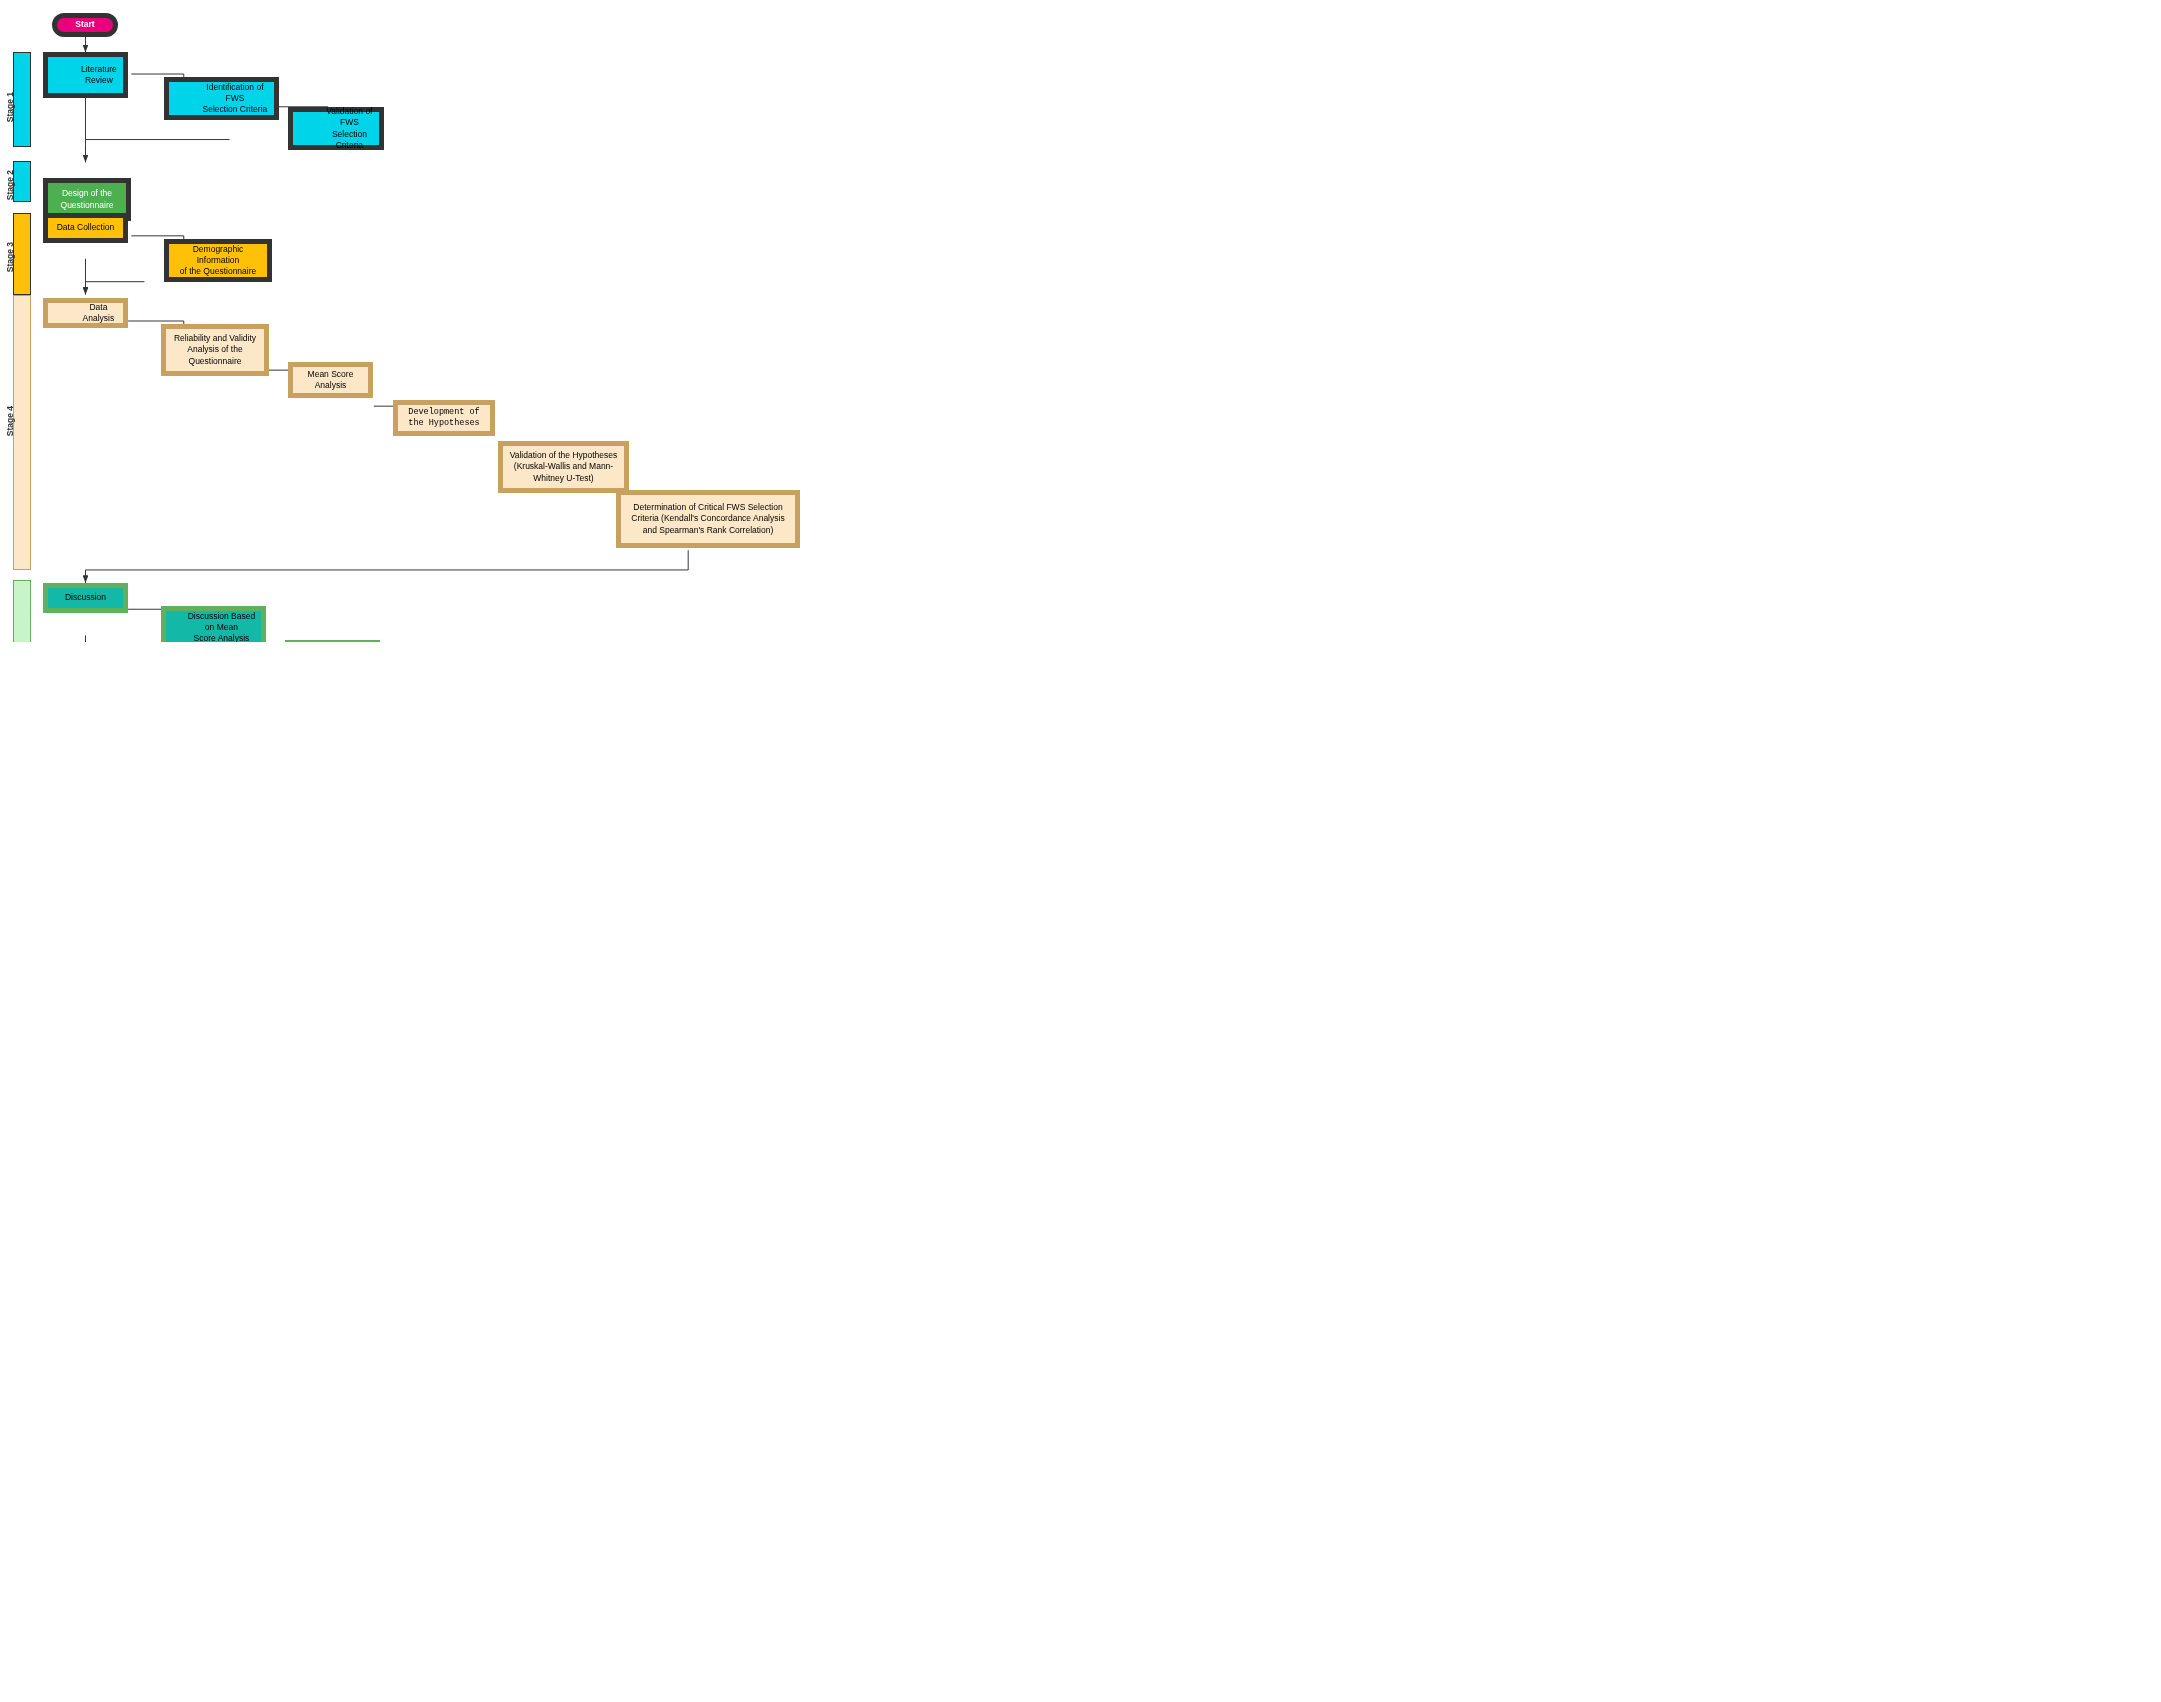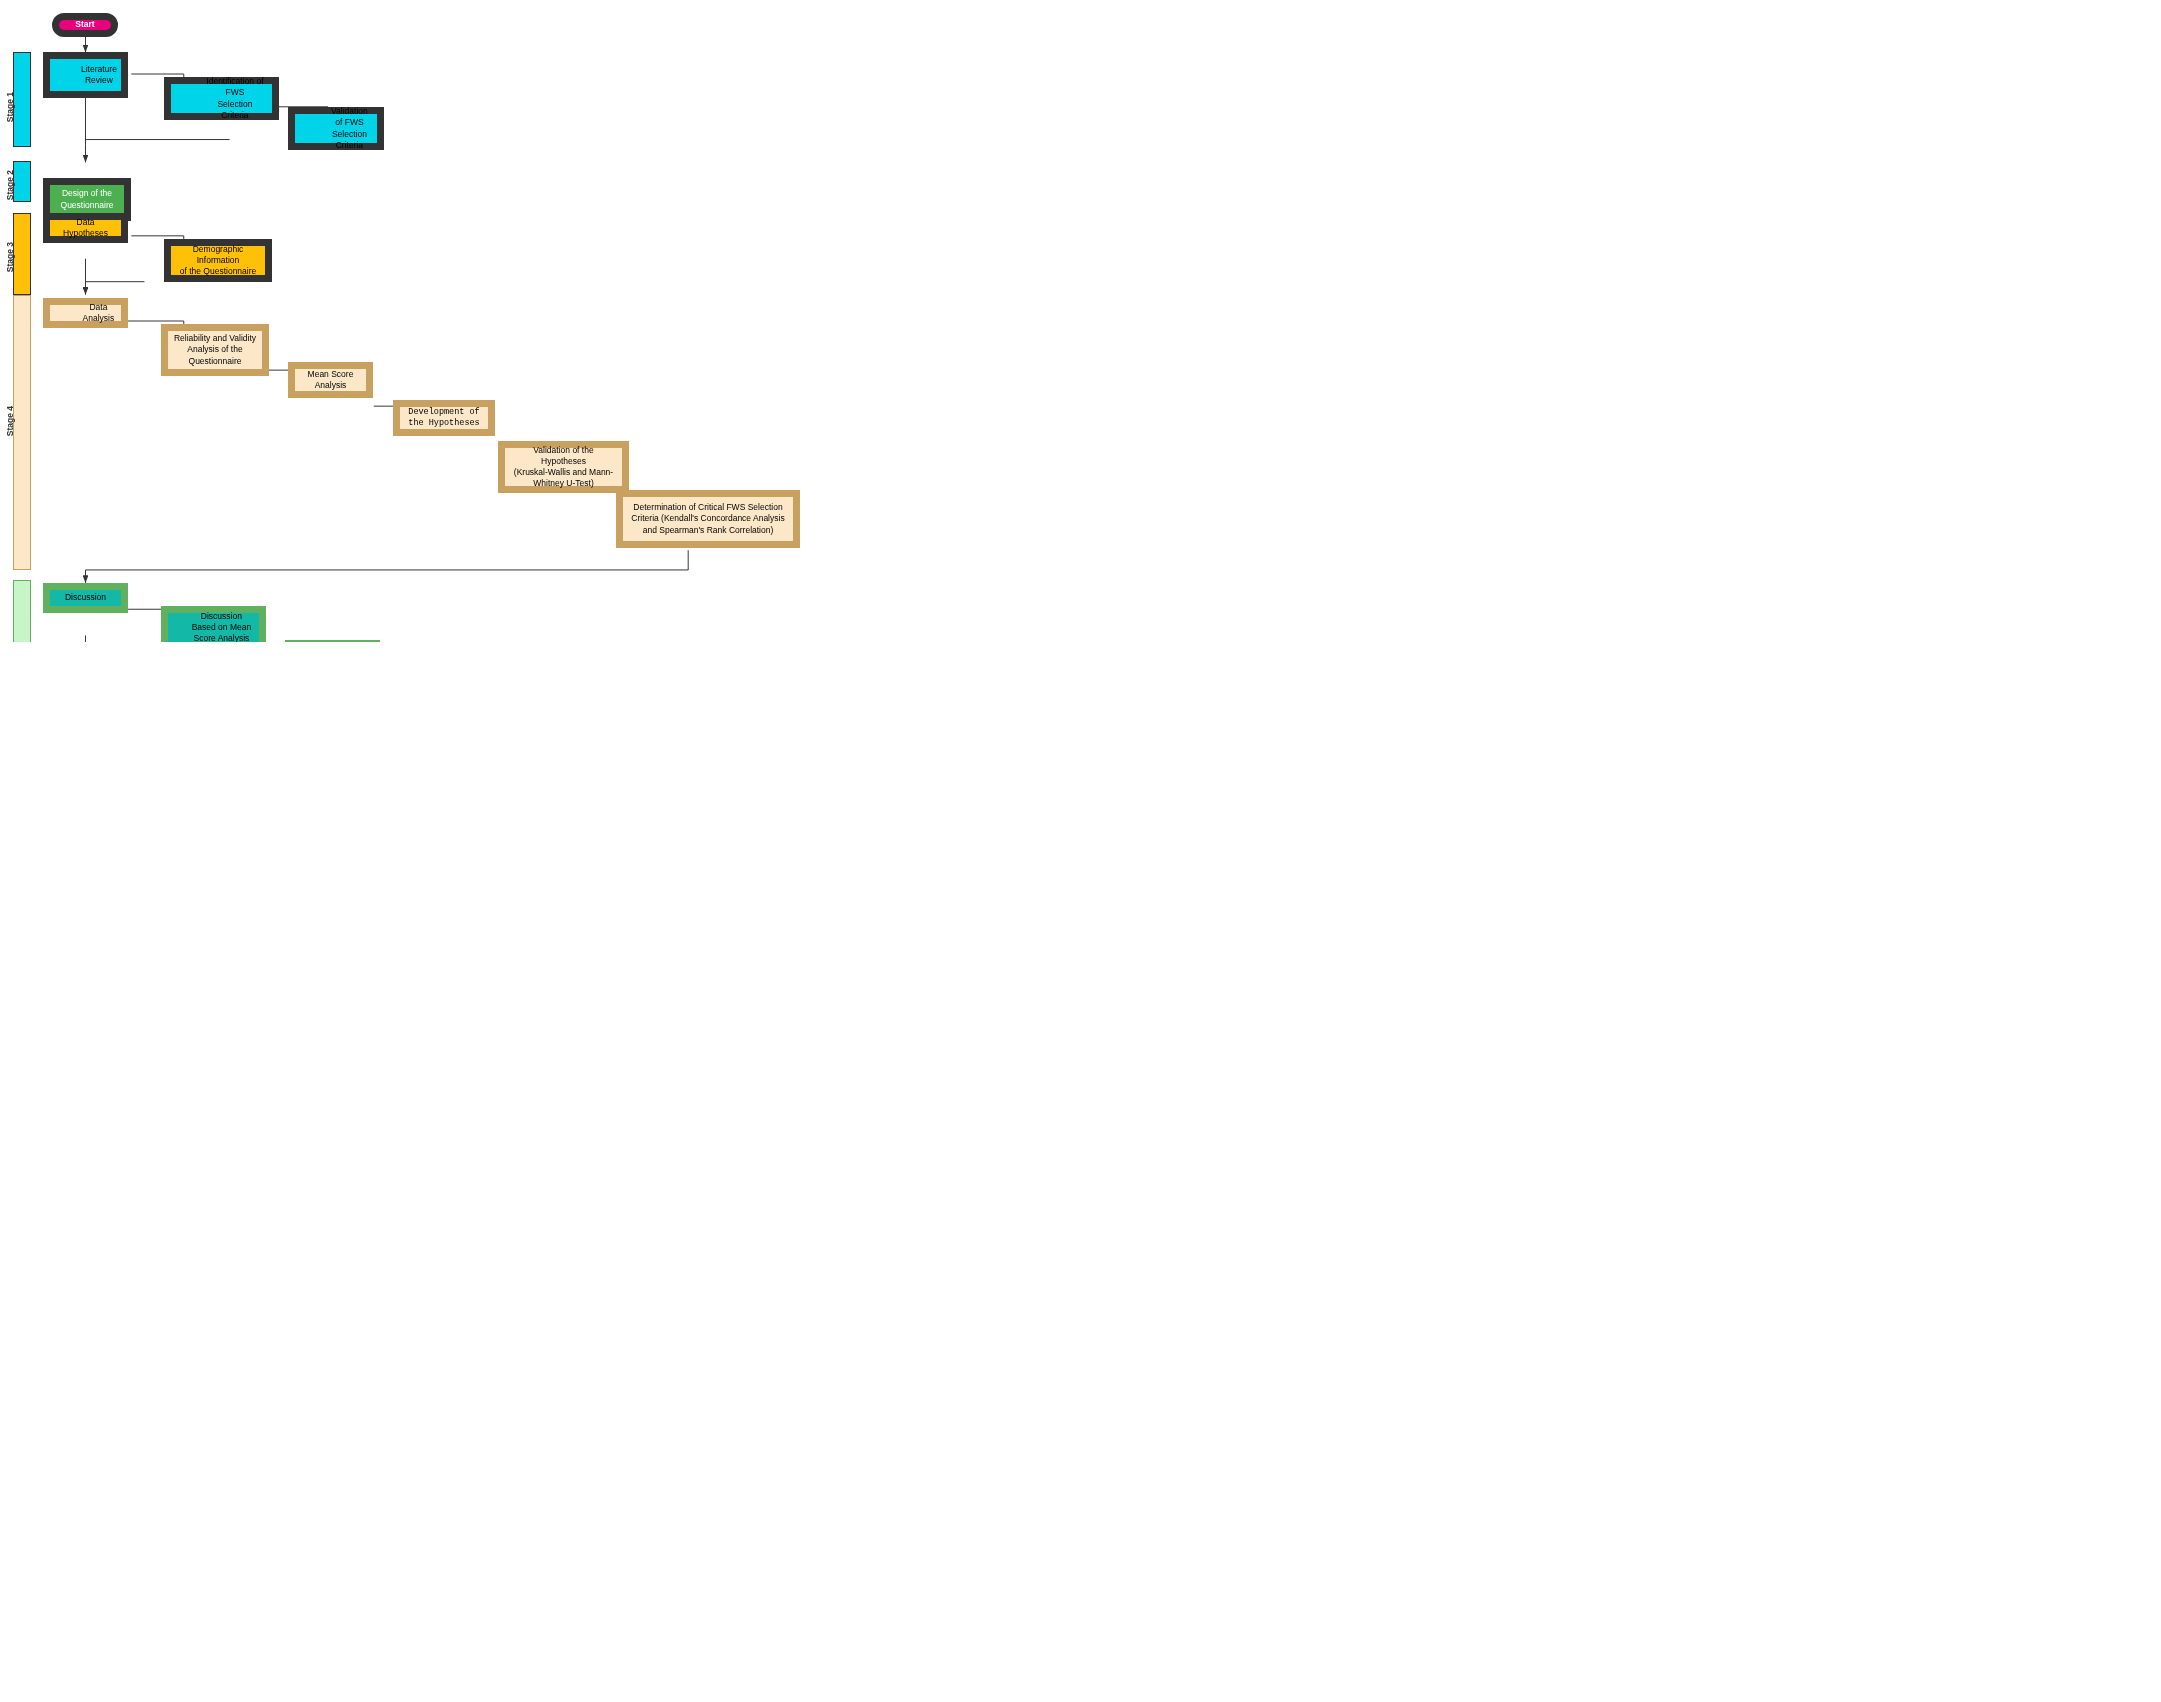--- a/index.html
+++ b/index.html
@@ -11,21 +11,21 @@
       position: relative;
       overflow-x: auto;
     }
     .flowchart {
       position: relative;
       width: 813px;
       min-height: 642px;
     }
     .node {
       position: absolute;
-      border: 7px solid #0f172a;
+      border: 5px solid #0f172a;
       text-align: center;
       display: flex;
       align-items: center;
       justify-content: center;
       font-size: 8.5px;
       line-height: 1.3;
       padding: 3.9px 5.2px;
     }
     .node-start {
       background: #e8007c;
@@ -188,21 +188,21 @@
     <span style="white-space:pre-line;">Validation of FWS
 Selection Criteria</span>
   </div>
 
   <div class="node node-green" style="left:43px; top:178px; width:88px; height:43px;">
     <span style="white-space:pre-line;">Design of the
 Questionnaire</span>
   </div>
 
   <div class="node node-orange" style="left:43px; top:213px; width:85px; height:29.5px;">
-    <span>Data Hypotheses</span>
+    <span>Data Collection</span>
   </div>
 
   <div class="node node-orange" style="left:164px; top:239px; width:108px; height:43px;">
     <span style="white-space:pre-line;">Demographic Information
 of the Questionnaire</span>
   </div>
 
   <div class="node node-peach" style="left:43px; top:298px; width:85px; height:29.5px;padding-left:31px;">
     <span>Data Analysis</span>
   </div>

